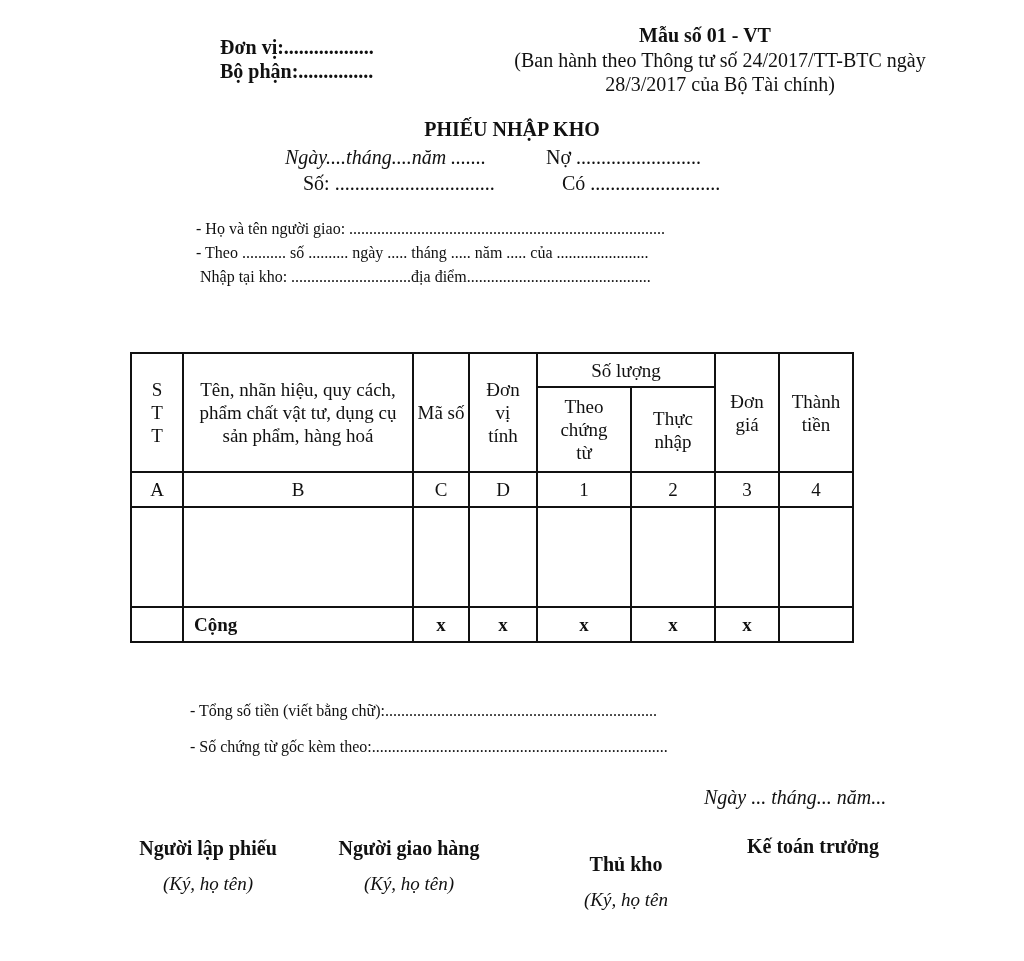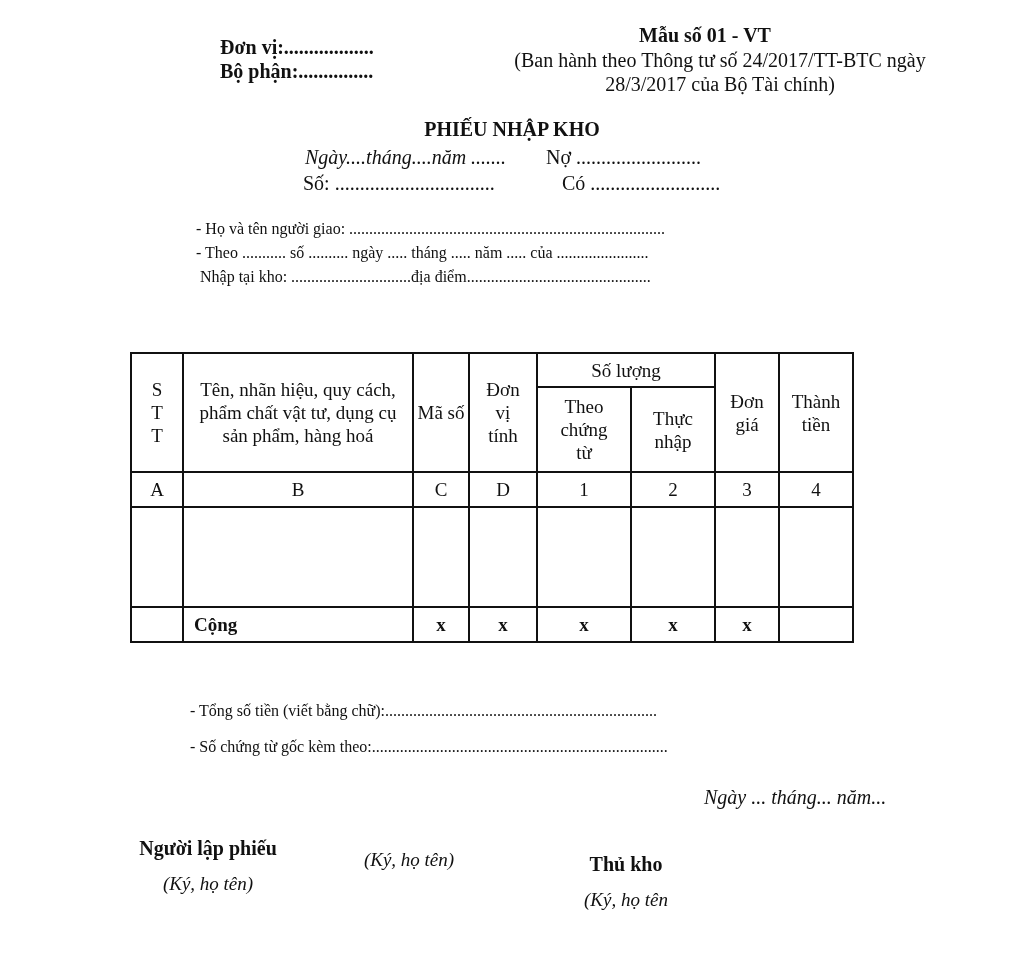--- a/index.html
+++ b/index.html
@@ -17,21 +17,21 @@
     
     #unit { left: 220px; top: 36px; }
     #dept { left: 220px; top: 60px; }
 
     
     #form-no { left: 560px; top: 24px; width: 410px; text-align: center; left: 500px; }
     #form-basis { left: 500px; top: 48px; width: 440px; text-align: center; white-space: normal; line-height: 24px; }
 
     #title { left: 0; width: 1024px; top: 118px; text-align: center; font-size: 20px; font-weight: bold; }
 
-    #date-line { left: 305px; top: 146px; }
+    #date-line { left: 285px; top: 146px; }
     #no-line   { left: 303px; top: 172px; }
     #debit-line  { left: 546px; top: 146px; }
     #credit-line { left: 546px; top: 172px; margin-left: 16px; }
 
     #deliverer { left: 196px; top: 220px; }
     #according { left: 196px; top: 244px; }
     #warehouse { left: 200px; top: 268px; }
 
     
     #receipt-table {
@@ -148,20 +148,22 @@
 
 <div class="abs f19" id="total-words">- Tổng số tiền (viết bằng chữ):....................................................................</div>
 <div class="abs f19" id="attached">- Số chứng từ gốc kèm theo:..........................................................................</div>
 <div class="abs ital f20" id="sign-date">Ngày ... tháng... năm...</div>
 
 <div class="sig" id="sig-preparer">
   <div class="role">Người lập phiếu</div>
   <div class="note">(Ký, họ tên)</div>
 </div>
 <div class="sig" id="sig-deliverer">
+  <div class="role">Người giao hàng</div>
   <div class="note">(Ký, họ tên)</div>
 </div>
 <div class="sig" id="sig-keeper">
   <div class="role">Thủ kho</div>
   <div class="note">(Ký, họ tên</div>
 </div>
 <div class="sig" id="sig-chief">
+  <div class="role">Kế toán trưởng</div>
 </div>
 
 </body></html>

